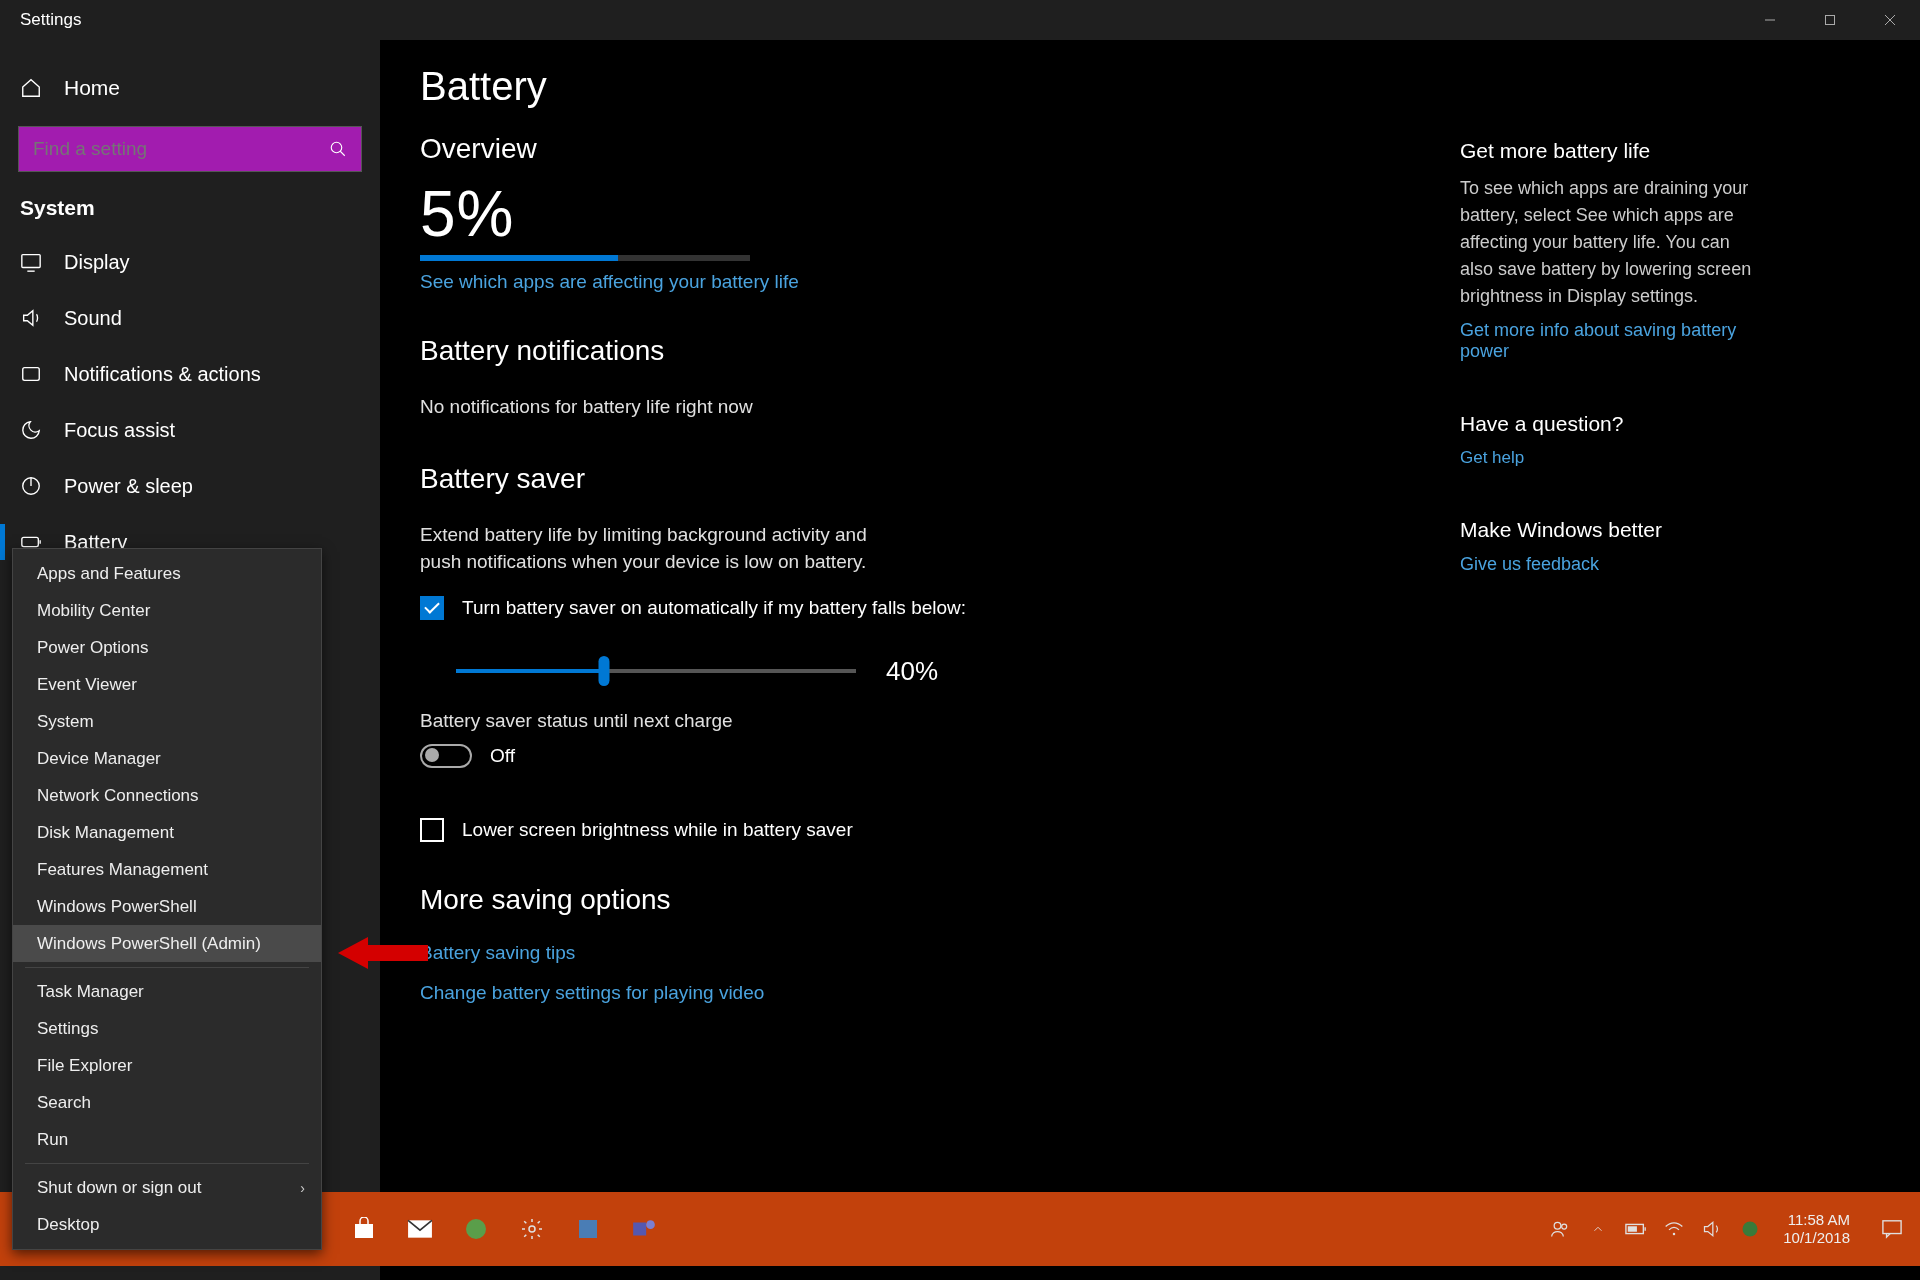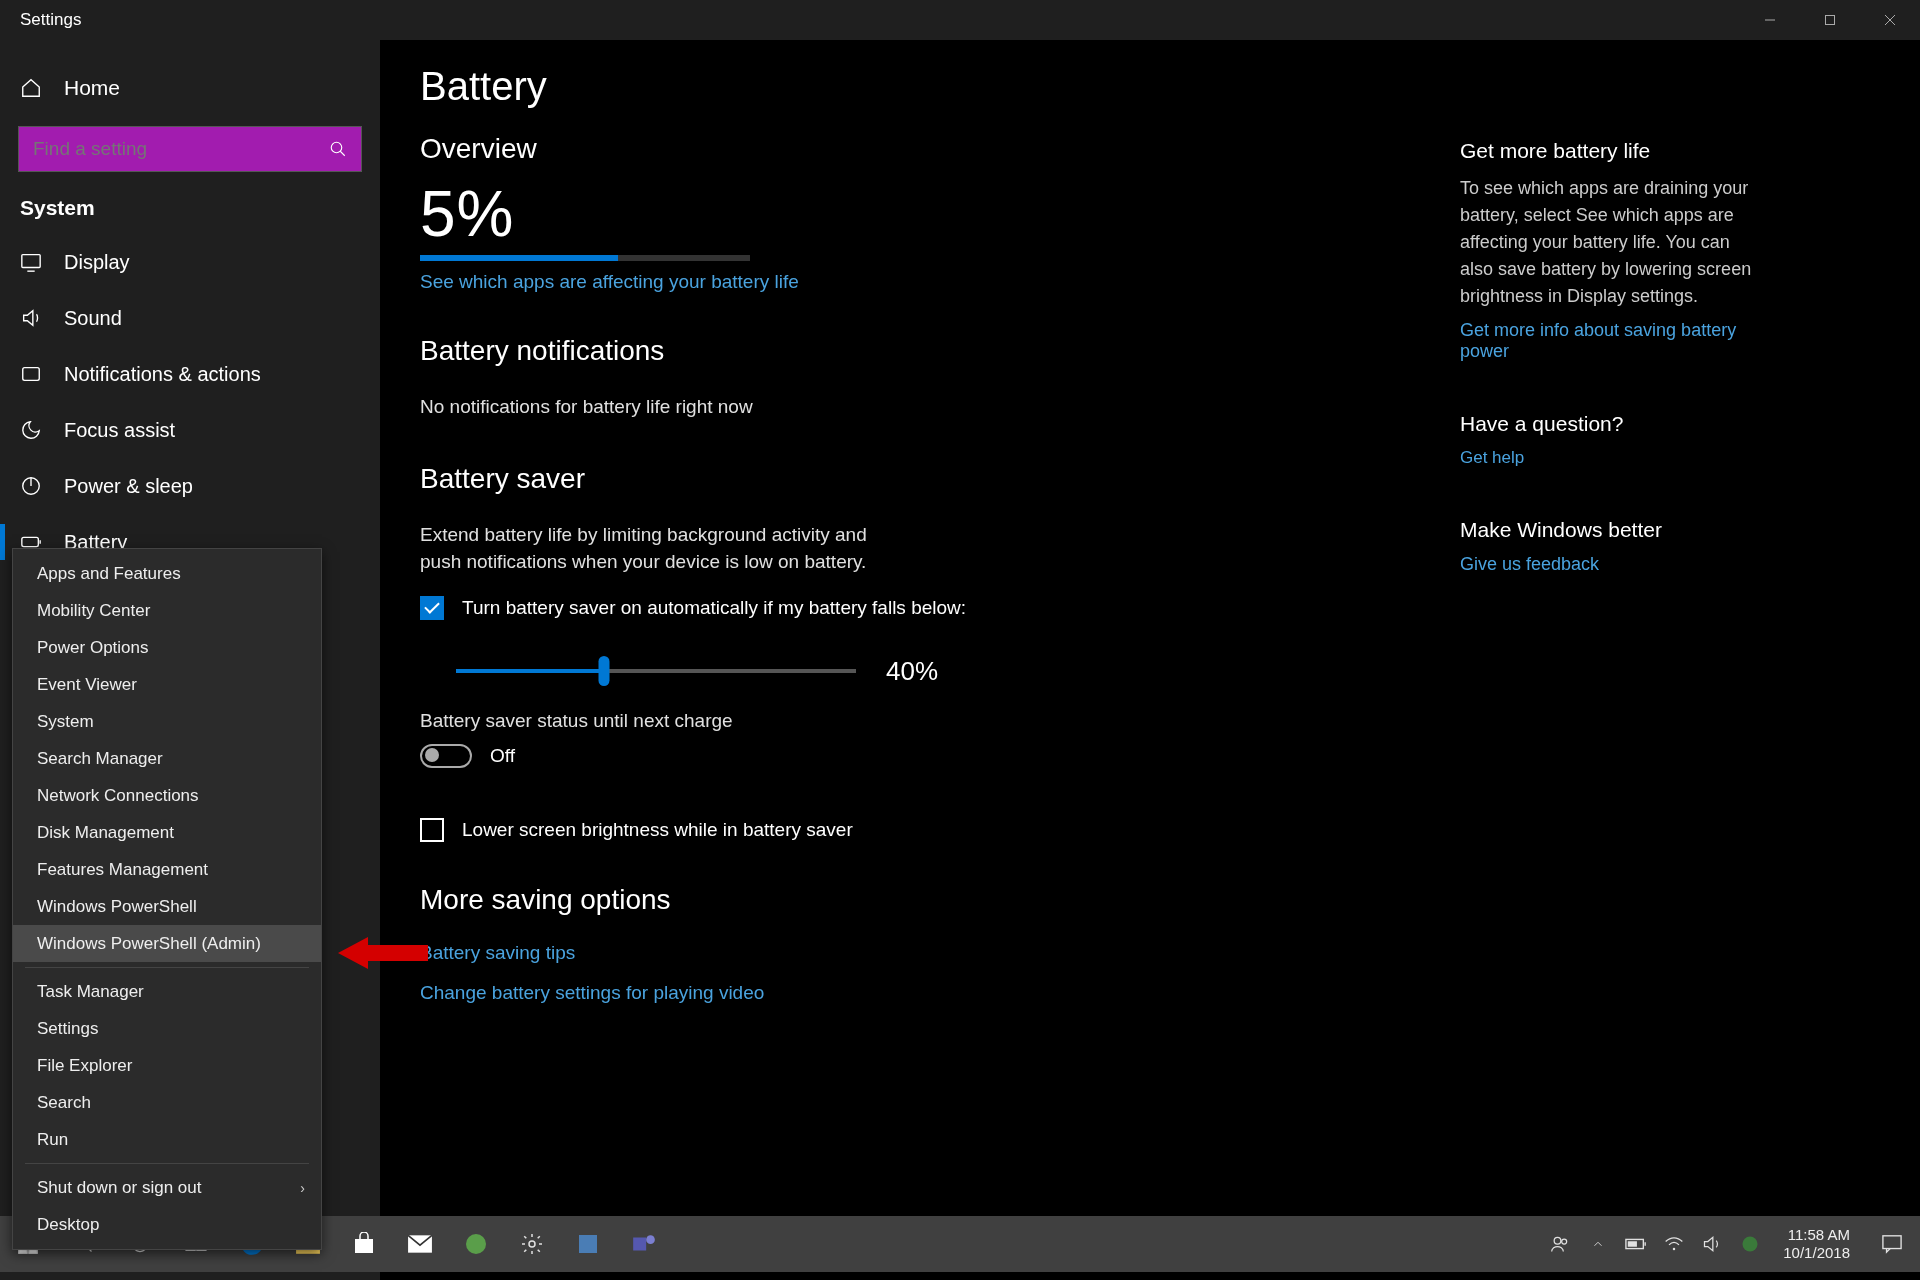--- a/index.html
+++ b/index.html
@@ -62,21 +62,21 @@
   .context-menu { position:absolute; left:12px; top:548px; width:310px; background:#2b2b2b; border:1px solid #444; box-shadow:0 4px 12px rgba(0,0,0,0.6); padding:6px 0; z-index:50; }
   .context-menu .ci { height:37px; display:flex; align-items:center; padding:0 24px; font-size:17px; color:#eee; position:relative; }
   .context-menu .ci.highlight { background:#4a4a4a; }
   .context-menu .sep { height:1px; background:#444; margin:5px 12px; }
   .context-menu .chev { position:absolute; right:16px; font-size:14px; color:#ccc; }
 
   
   .red-arrow { position:absolute; left:338px; top:933px; z-index:60; }
 
   
-  .taskbar { position:absolute; left:0; right:0; bottom:8px; height:56px; background:#404040; display:flex; align-items:center; z-index:10; }
+  .taskbar { position:absolute; left:0; right:0; bottom:14px; height:74px; background:#c2410c; display:flex; align-items:center; z-index:10; }
   .taskbar .start { width:56px; height:56px; display:flex; align-items:center; justify-content:center; }
   .taskbar .tb-icon { width:56px; height:56px; display:flex; align-items:center; justify-content:center; }
   .taskbar .tray { margin-left:auto; display:flex; align-items:center; height:100%; }
   .taskbar .tray .tb-icon { width:38px; }
   .taskbar .clock { padding:0 14px; text-align:right; font-size:15px; line-height:1.2; color:#eee; }
   .taskbar .notif { width:56px; height:56px; display:flex; align-items:center; justify-content:center; }
   .taskbar svg { stroke:#e0e0e0; fill:none; stroke-width:1.5; }
 </style>
 </head>
 <body>
@@ -261,21 +261,21 @@
   <div class="ci">
       <span>Power Options</span>
     </div>
   <div class="ci">
       <span>Event Viewer</span>
     </div>
   <div class="ci">
       <span>System</span>
     </div>
   <div class="ci">
-      <span>Search Manager</span>
+      <span>Device Manager</span>
     </div>
   <div class="ci">
       <span>Network Connections</span>
     </div>
   <div class="ci">
       <span>Disk Management</span>
     </div>
   <div class="ci">
       <span>Features Management</span>
     </div>

